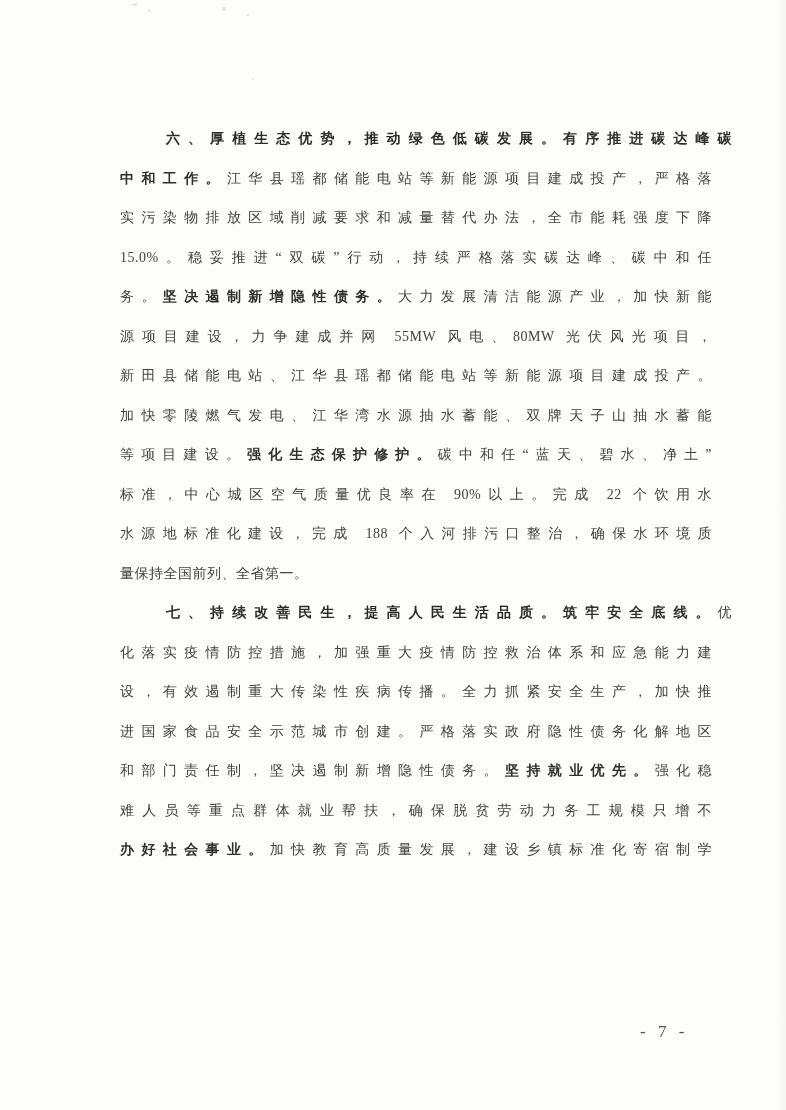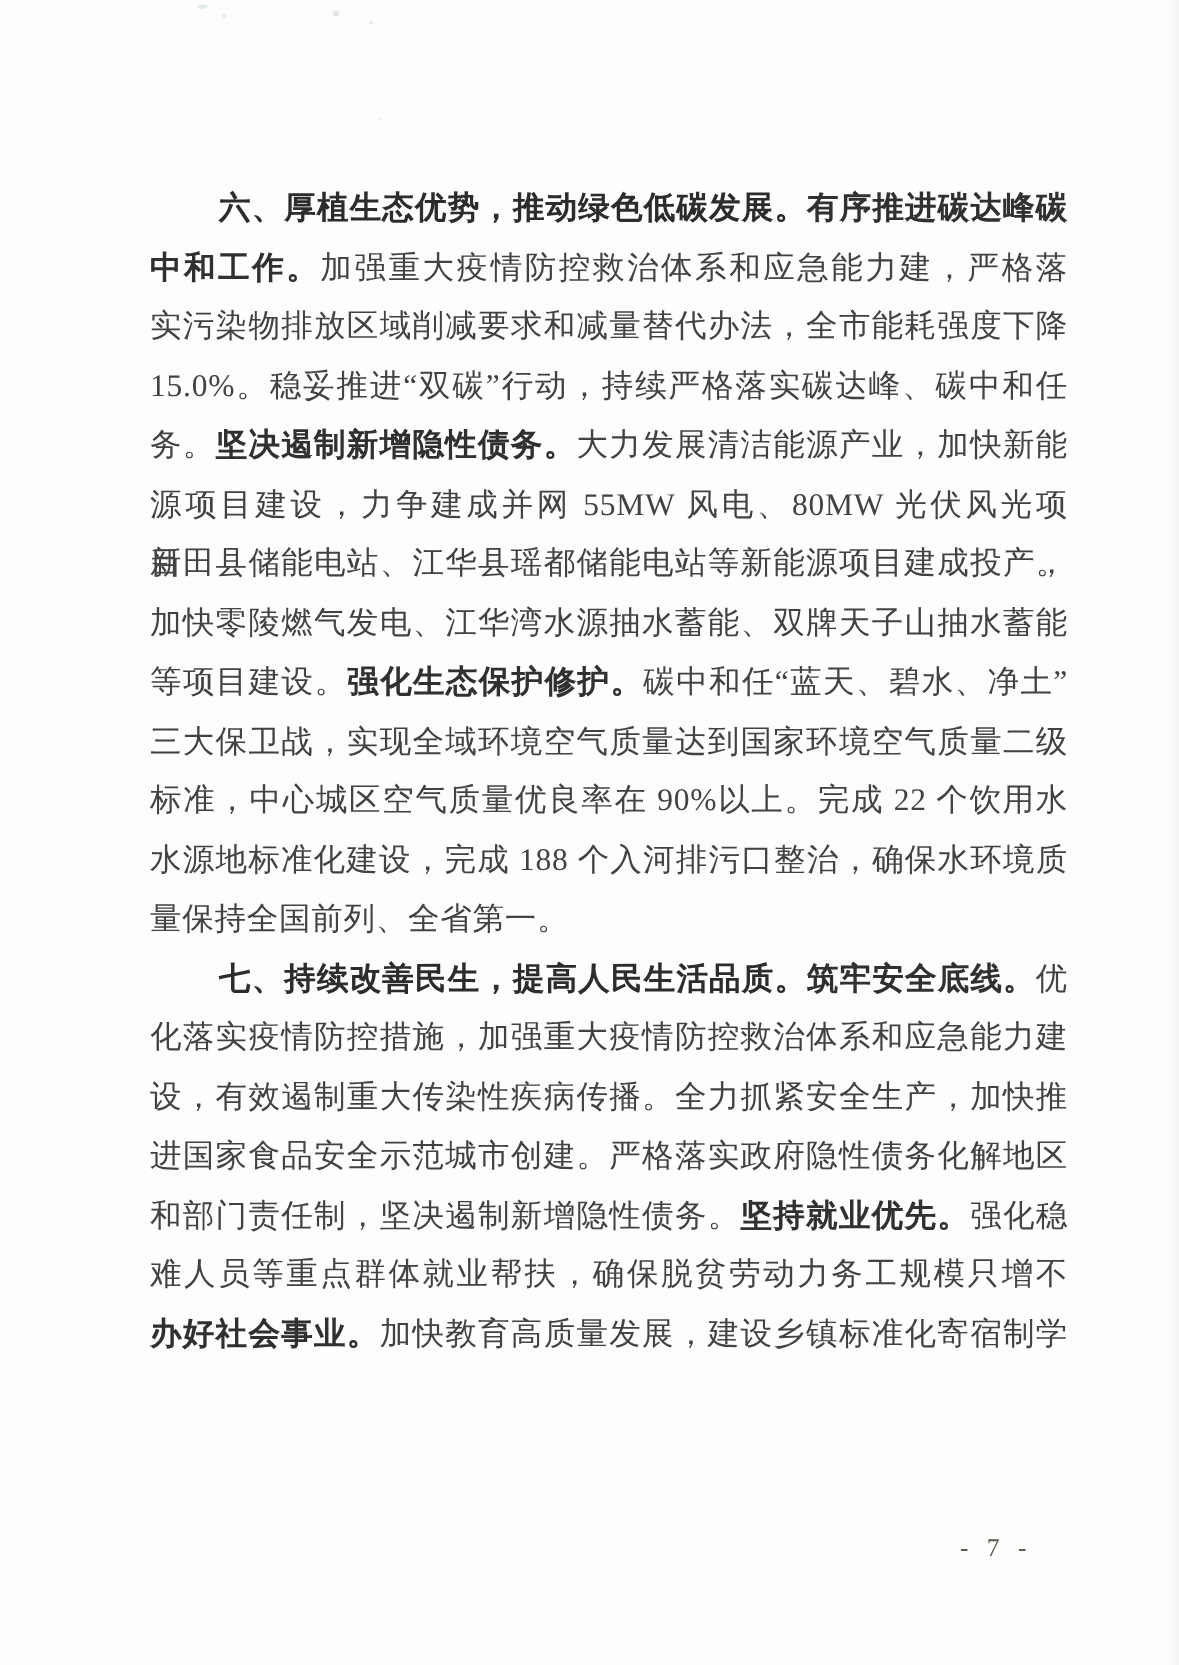--- a/index.html
+++ b/index.html
@@ -24,28 +24,29 @@
     width: 10px; height: 1110px;
     background: linear-gradient(to right, rgba(0,0,0,0), rgba(120,120,115,0.06));
   }
   .text-block {
     position: absolute;
     left: 100px;
     top: 119px;
     width: 612px;
   }
   .line {
-    font-size: 21px;
+    font-size: 14px;
     line-height: 39.5px;
     height: 39.5px;
     color: #3f3f3f;
     text-align: justify;
     text-align-last: justify;
     text-justify: inter-character;
     letter-spacing: 0.5px;
+    margin-left: 20px;
   }
   .line.indent {
     padding-left: 46px;
     width: 566px;
   }
   .line.no-justify {
     text-align: left;
     text-align-last: left;
   }
   .seg-heading {
@@ -89,29 +90,28 @@
   <div class="edge-shade"></div>
   <div class="artifact a1"></div>
   <div class="artifact a2"></div>
   <div class="artifact a3"></div>
   <div class="artifact a4"></div>
   <div class="artifact a5"></div>
 
   <div class="text-block" id="doc-body">
       <div>
         <div class="line indent"><span class="seg-heading">六、厚植生态优势，推动绿色低碳发展。</span><span class="seg-emphasis">有序推进碳达峰碳</span></div>
-        <div class="line"><span class="seg-emphasis">中和工作。</span><span class="seg-body">加强重大疫情防控救治体系和应急能力建，严格落</span></div>
+        <div class="line"><span class="seg-emphasis">中和工作。</span><span class="seg-body">江华县瑶都储能电站等新能源项目建成投产，严格落</span></div>
         <div class="line"><span class="seg-body">实污染物排放区域削减要求和减量替代办法，全市能耗强度下降</span></div>
         <div class="line"><span class="seg-body">15.0%。稳妥推进“双碳”行动，持续严格落实碳达峰、碳中和任</span></div>
         <div class="line"><span class="seg-body">务。</span><span class="seg-emphasis">坚决遏制新增隐性债务。</span><span class="seg-body">大力发展清洁能源产业，加快新能</span></div>
         <div class="line"><span class="seg-body">源项目建设，力争建成并网 55MW 风电、80MW 光伏风光项目，</span></div>
         <div class="line"><span class="seg-body">新田县储能电站、江华县瑶都储能电站等新能源项目建成投产。</span></div>
         <div class="line"><span class="seg-body">加快零陵燃气发电、江华湾水源抽水蓄能、双牌天子山抽水蓄能</span></div>
         <div class="line"><span class="seg-body">等项目建设。</span><span class="seg-emphasis">强化生态保护修护。</span><span class="seg-body">碳中和任“蓝天、碧水、净土”</span></div>
-        <div class="line"><span class="seg-body">三大保卫战，实现全域环境空气质量达到国家环境空气质量二级</span></div>
         <div class="line"><span class="seg-body">标准，中心城区空气质量优良率在 90%以上。完成 22 个饮用水</span></div>
         <div class="line"><span class="seg-body">水源地标准化建设，完成 188 个入河排污口整治，确保水环境质</span></div>
         <div class="line no-justify"><span class="seg-body">量保持全国前列、全省第一。</span></div>
       </div>
       <div>
         <div class="line indent"><span class="seg-heading">七、持续改善民生，提高人民生活品质。</span><span class="seg-emphasis">筑牢安全底线。</span><span class="seg-body">优</span></div>
         <div class="line"><span class="seg-body">化落实疫情防控措施，加强重大疫情防控救治体系和应急能力建</span></div>
         <div class="line"><span class="seg-body">设，有效遏制重大传染性疾病传播。全力抓紧安全生产，加快推</span></div>
         <div class="line"><span class="seg-body">进国家食品安全示范城市创建。严格落实政府隐性债务化解地区</span></div>
         <div class="line"><span class="seg-body">和部门责任制，坚决遏制新增隐性债务。</span><span class="seg-emphasis">坚持就业优先。</span><span class="seg-body">强化稳</span></div>

